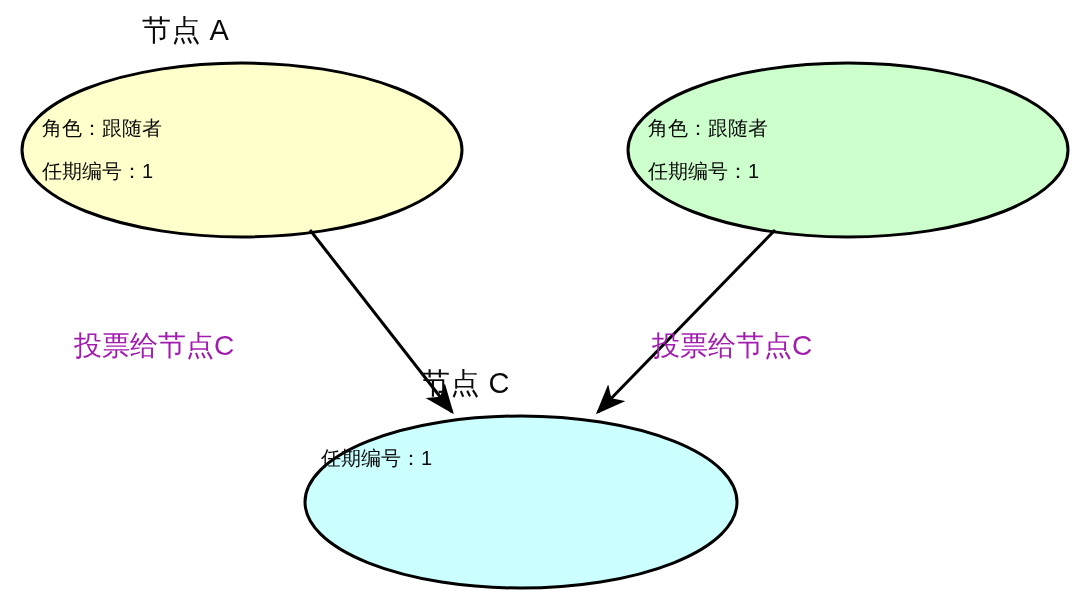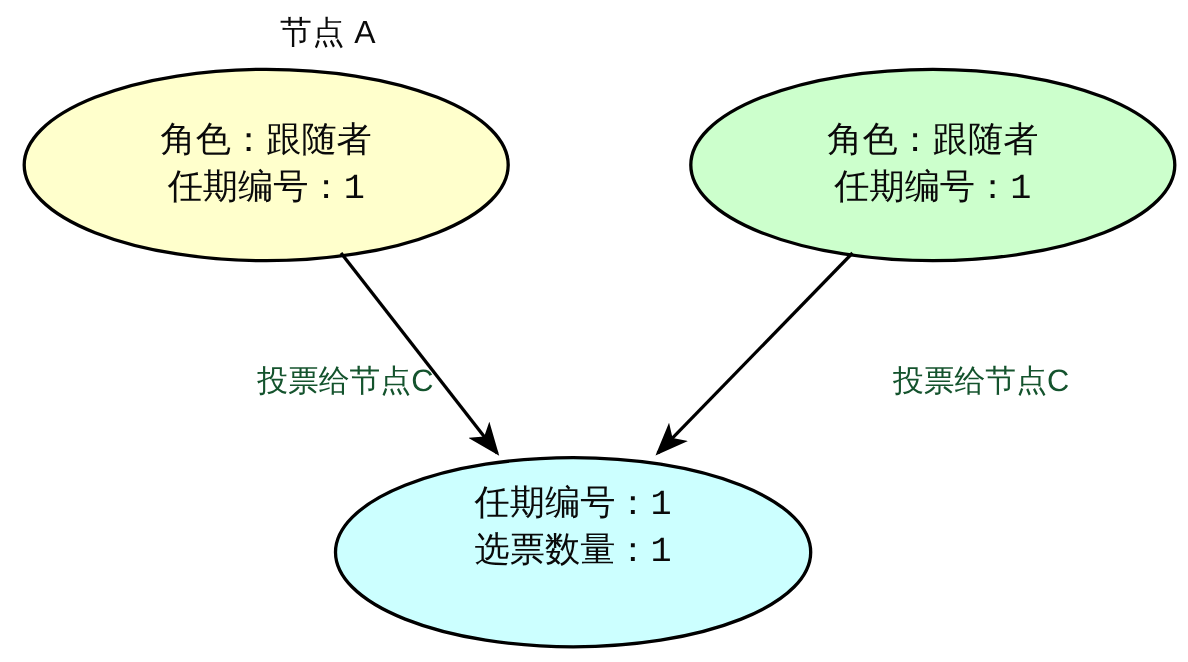--- a/index.html
+++ b/index.html
@@ -25,43 +25,42 @@
   }
   svg.canvas {
     position: absolute;
     left: 0;
     top: 0;
     width: 1080px;
     height: 602px;
   }
   .node-title {
     position: absolute;
-    text-align: right;
+    text-align: left;
     font-size: 29px;
     line-height: 34px;
     letter-spacing: 0.5px;
     white-space: nowrap;
     color: #0a0a0a;
   }
   .node-body {
     position: absolute;
-    text-align: center;
-    font-size: 32px;
+    text-align: left;
+    font-size: 20px;
     line-height: 43px;
     white-space: nowrap;
     color: #0a0a0a;
-    font-family: Liberation Mono, monospace;
   }
   .edge-label {
     position: absolute;
-    text-align: right;
+    text-align: left;
     font-size: 28px;
     line-height: 34px;
     white-space: nowrap;
-    color: #14532d;
+    color: #a21caf;
   }
   .node-line { display: block; }
 </style>
 </head>
 <body style="background: rgb(255, 255, 255);">
 
 <div id="diagram-root">
 
   <svg class="canvas" viewBox="0 0 1080 602">
     <defs>
@@ -87,23 +86,23 @@
     <span class="node-line">角色：跟随者</span>
     <span class="node-line">任期编号：1</span>
   </div>
 
 
   <div class="node-body" style="left:648px; top:107px; width:400px;">
     <span class="node-line">角色：跟随者</span>
     <span class="node-line">任期编号：1</span>
   </div>
 
+  <div class="node-title" style="left:421px; top:366px; width:200px;">节点 C</div>
 
   <div class="node-body" style="left:321px; top:437px; width:400px;">
     <span class="node-line">任期编号：1</span>
-    <span class="node-line">选票数量：1</span>
   </div>
 
   <div class="edge-label" style="left:74px; top:329px; width:320px;">投票给节点C</div>
 
   <div class="edge-label" style="left:652px; top:329px; width:320px;">投票给节点C</div>
 
 </div>
 
 </body></html>

